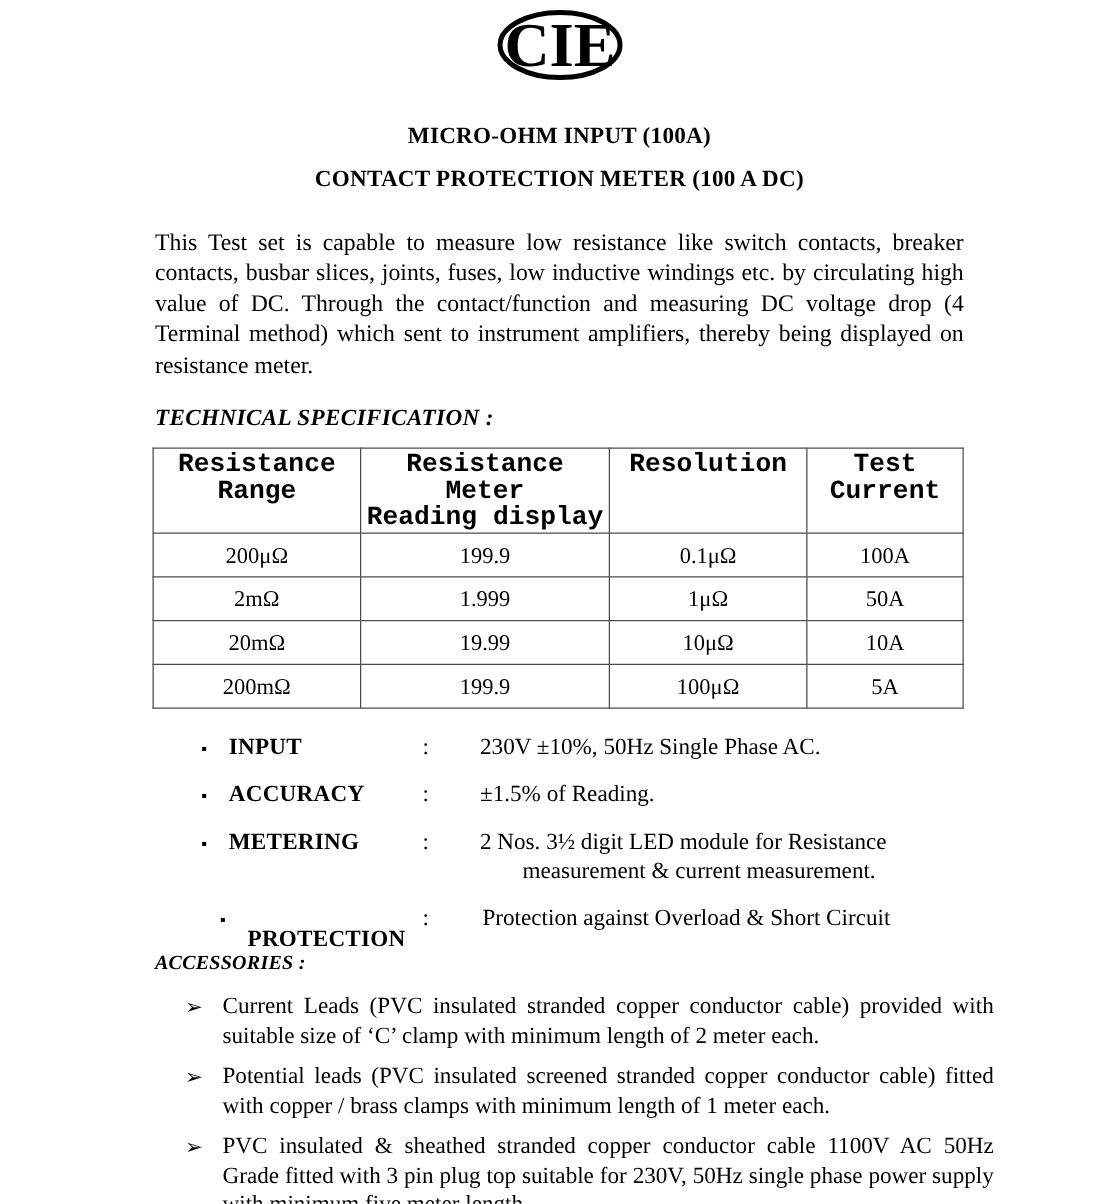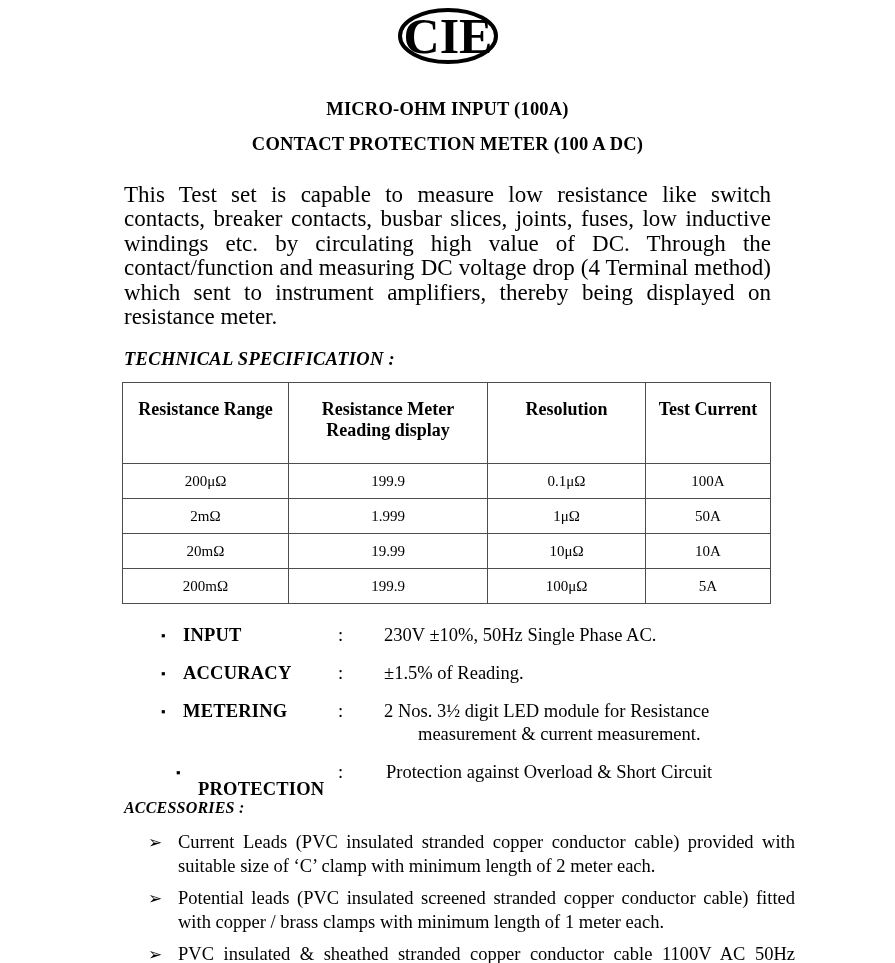--- a/index.html
+++ b/index.html
@@ -45,21 +45,21 @@
     font-weight: bold;
     font-size: 18.5px;
     letter-spacing: 0.2px;
   }
   .title1 { margin-top: 31px; }
   .title2 { margin-top: 14px; }
 
   
   .intro {
     margin: 28px 124px 0 124px;
-    font-size: 23px;
+    font-size: 19px;
     line-height: 24.4px;
     text-align: justify;
     text-justify: inter-word;
   }
 
   
   .sec-heading {
     margin: 20px 0 0 124px;
     font-size: 18.5px;
     font-weight: bold;
@@ -70,30 +70,31 @@
   
   .spec-table {
     margin: 12px 0 0 122px;
     width: 648px;
     border-collapse: collapse;
     table-layout: fixed;
   }
   .spec-table th, .spec-table td {
     border: 1.3px solid #4d4d4d;
     text-align: center;
-    font-size: 15px;
+    font-size: 18px;
     padding: 0;
   }
   .spec-table th {
     font-weight: bold;
-    font-size: 18px;
+    font-size: 21px;
     height: 64px;
     vertical-align: top;
-    padding-top: 16px;
+    padding-top: 3px;
     line-height: 21px;
+    font-family: Liberation Mono, monospace;
   }
   .spec-table td {
     height: 34px;
     vertical-align: middle;
   }
   .col-1 { width: 166px; }
   .col-2 { width: 199px; }
   .col-3 { width: 158px; }
   .col-4 { width: 125px; }
 

